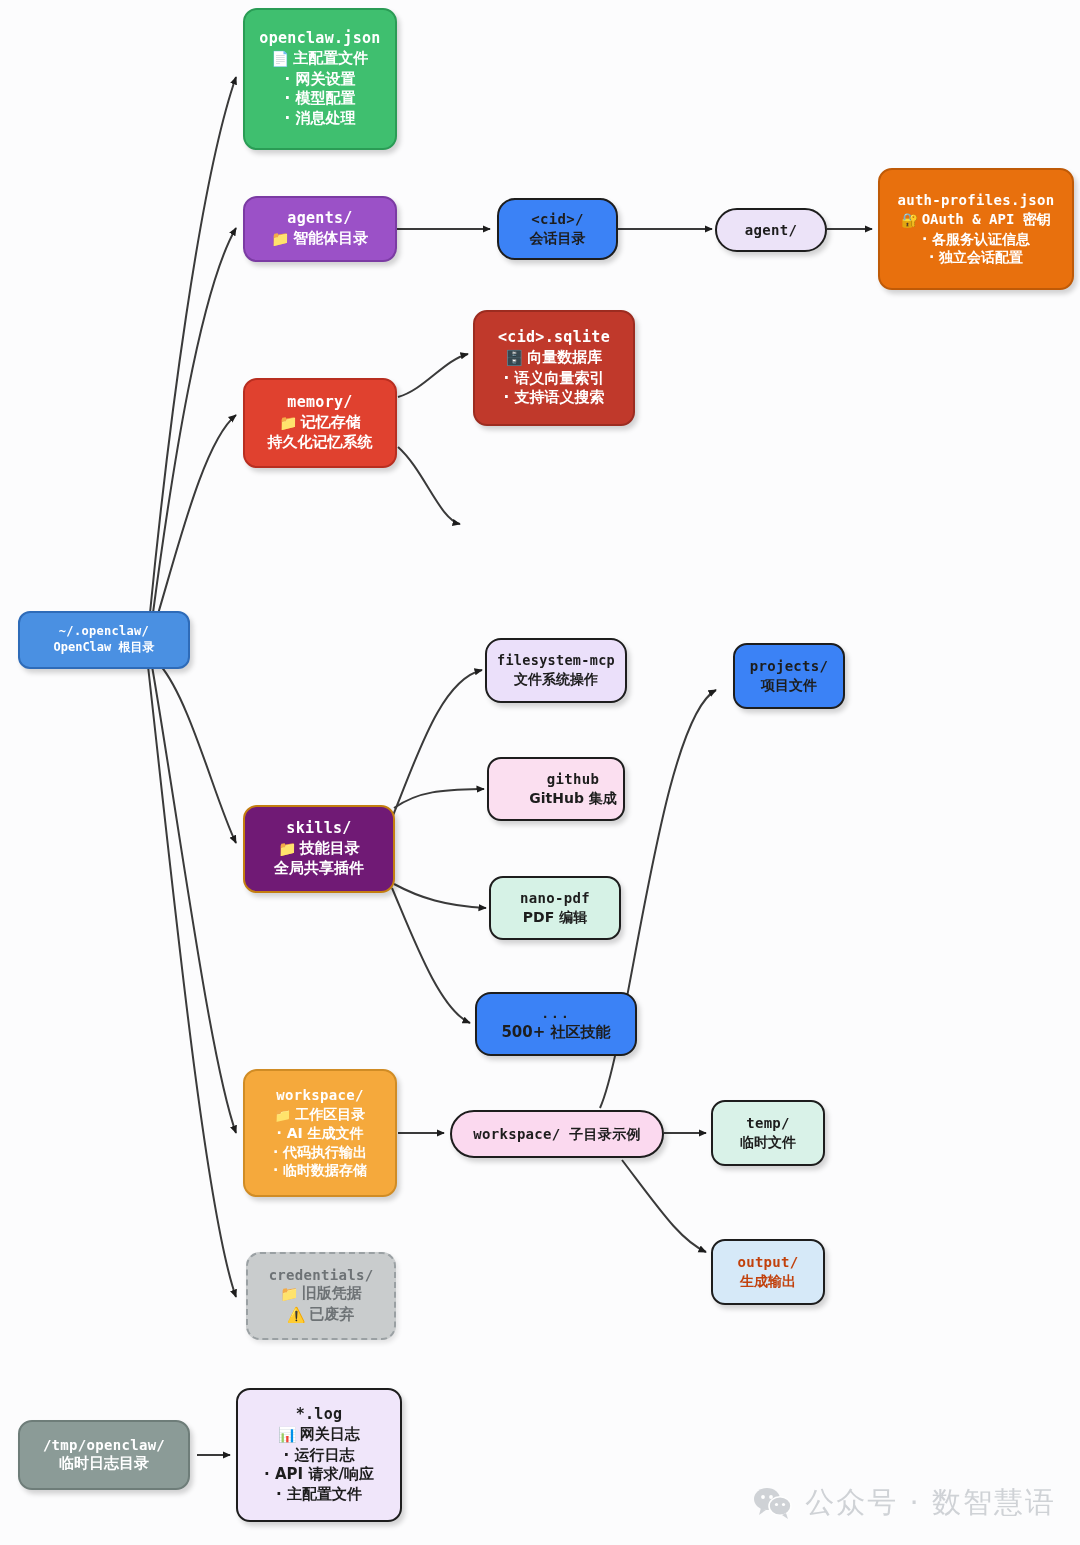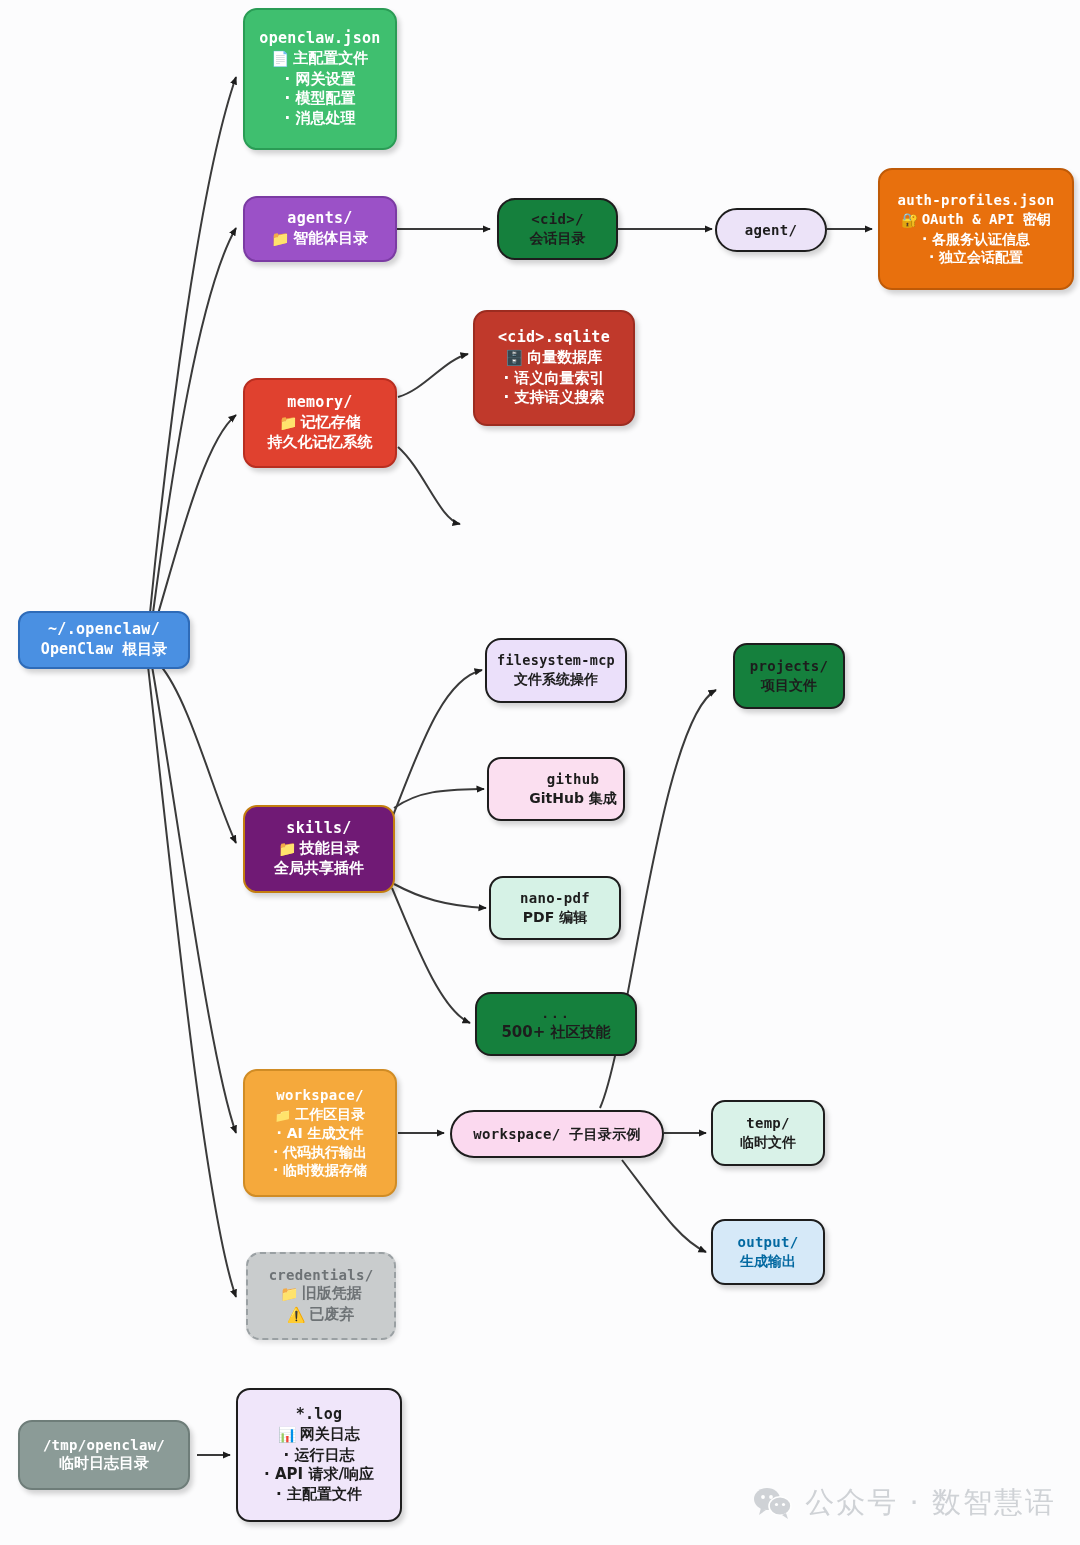--- a/index.html
+++ b/index.html
@@ -53,28 +53,28 @@
   }
   
   .c-root   { background:#4a90e2; color:#ffffff; border-color:#2e6bb8; }
   .c-green  { background:#3fbf6f; color:#ffffff; border-color:#2a9c55; }
   .c-purple { background:#9b51c7; color:#ffffff; border-color:#7b3ba3; }
   .c-red    { background:#e0412f; color:#ffffff; border-color:#b82e20; }
   .c-darkred{ background:#c0392b; color:#ffffff; border-color:#9c2c20; }
   .c-orange { background:#e8700d; color:#ffffff; border-color:#bf5a07; }
   .c-amber  { background:#701a75; color:#ffffff; border-color:#c47e10; }
   .c-amber2 { background:#f5a93c; color:#ffffff; border-color:#d08c25; }
-  .c-cream  { background:#15803d; color:#1d1d1d; }
+  .c-cream  { background:#3b82f6; color:#1d1d1d; }
   .c-lav    { background:#ece3f8; color:#1d1d1d; }
   .c-lav2   { background:#ebe0fa; color:#1d1d1d; }
   .c-pink   { background:#fbdff0; color:#1d1d1d;padding-left:44px; }
   .c-pink2  { background:#fbd9ef; color:#1d1d1d; }
   .c-mint   { background:#d6f2e6; color:#1d1d1d; }
   .c-mint2  { background:#d9f2e8; color:#1d1d1d; }
-  .c-ice    { background:#d6e9f8; color:#0369a1; }
+  .c-ice    { background:#d6e9f8; color:#c2410c;margin-top:20px; }
   .c-lilac  { background:#f0e6fa; color:#1d1d1d; }
   .c-grayed {
     background:#c9cccd; color:#6d7275;
     border: 2.5px dashed #9aa0a3;
     box-shadow: 2px 3px 5px rgba(0,0,0,0.10);
   }
   .c-slate  { background:#8b9b97; color:#ffffff; border-color:#6e7d79; }
 
   .ico { display:inline-block; margin-right:3px; vertical-align:-1px; }
 
@@ -179,21 +179,21 @@
 
   <div class="node c-red" style="left:243px; top:378px; width:154px; height:90px; font-size:15px;">
     <div class="ttl">memory/</div>
     <div class="ln">
       <span class="ico">📁</span><span>记忆存储</span>
     </div>
     <div class="ln">持久化记忆系统</div>
   </div>
 
 
-  <div class="node c-root" style="left:18px; top:611px; width:172px; height:58px; font-size:15px; border-radius:12px;">
+  <div class="node c-root" style="left:18px; top:611px; width:172px; height:58px; font-size:12px; border-radius:12px;">
     <div class="ttl">~/.openclaw/</div>
     <div class="ln"><span class="mono">OpenClaw 根目录</span></div>
   </div>
 
   <div class="node c-lav2" style="left:485px; top:638px; width:142px; height:65px; font-size:14px; border-radius:16px;">
     <div class="ttl" style="font-size:13.5px;">filesystem-mcp</div>
     <div class="ln">文件系统操作</div>
   </div>
 
   <div class="node c-cream" style="left:713px; top:643px; width:112px; height:66px; font-size:14px; border-radius:14px;margin-left:20px;">

